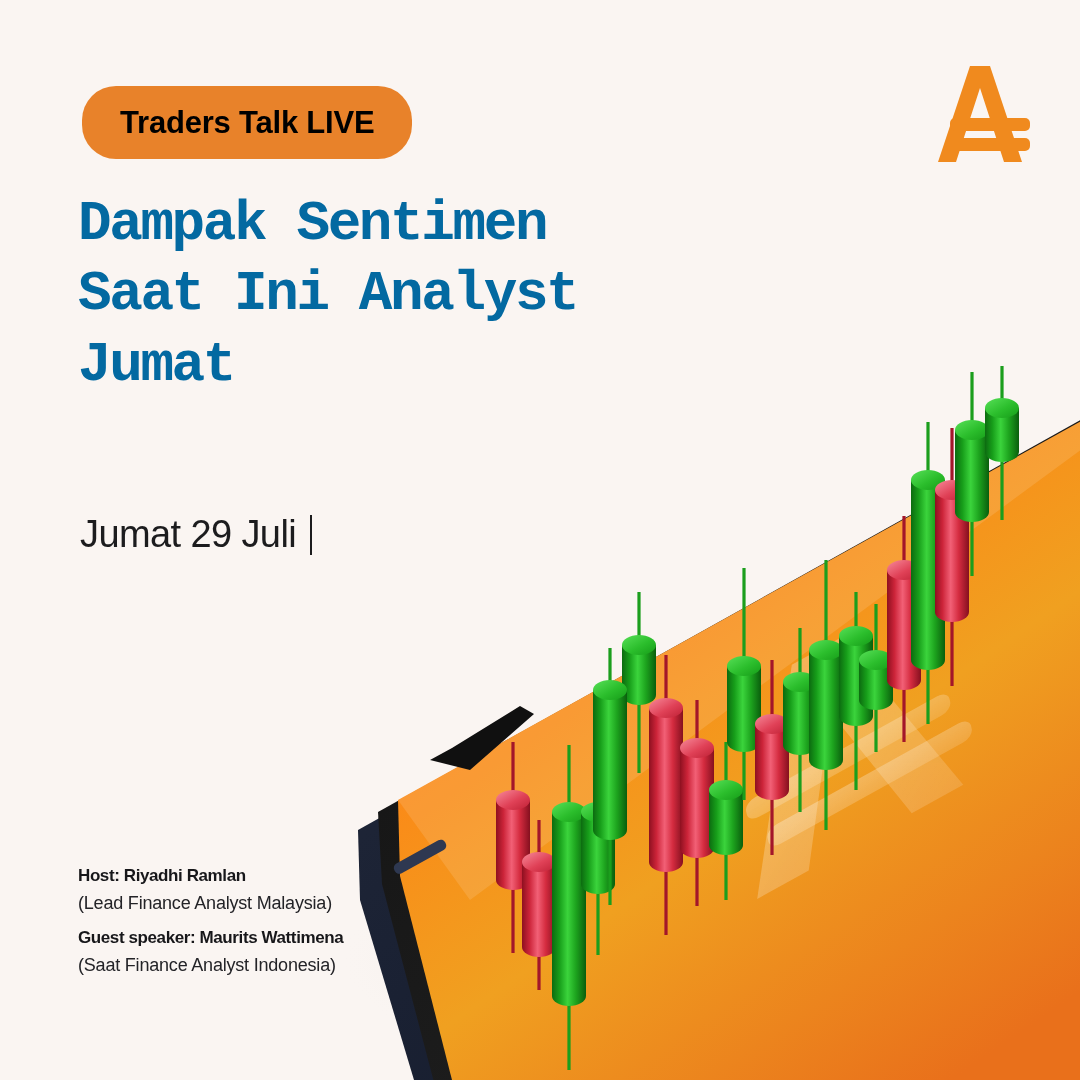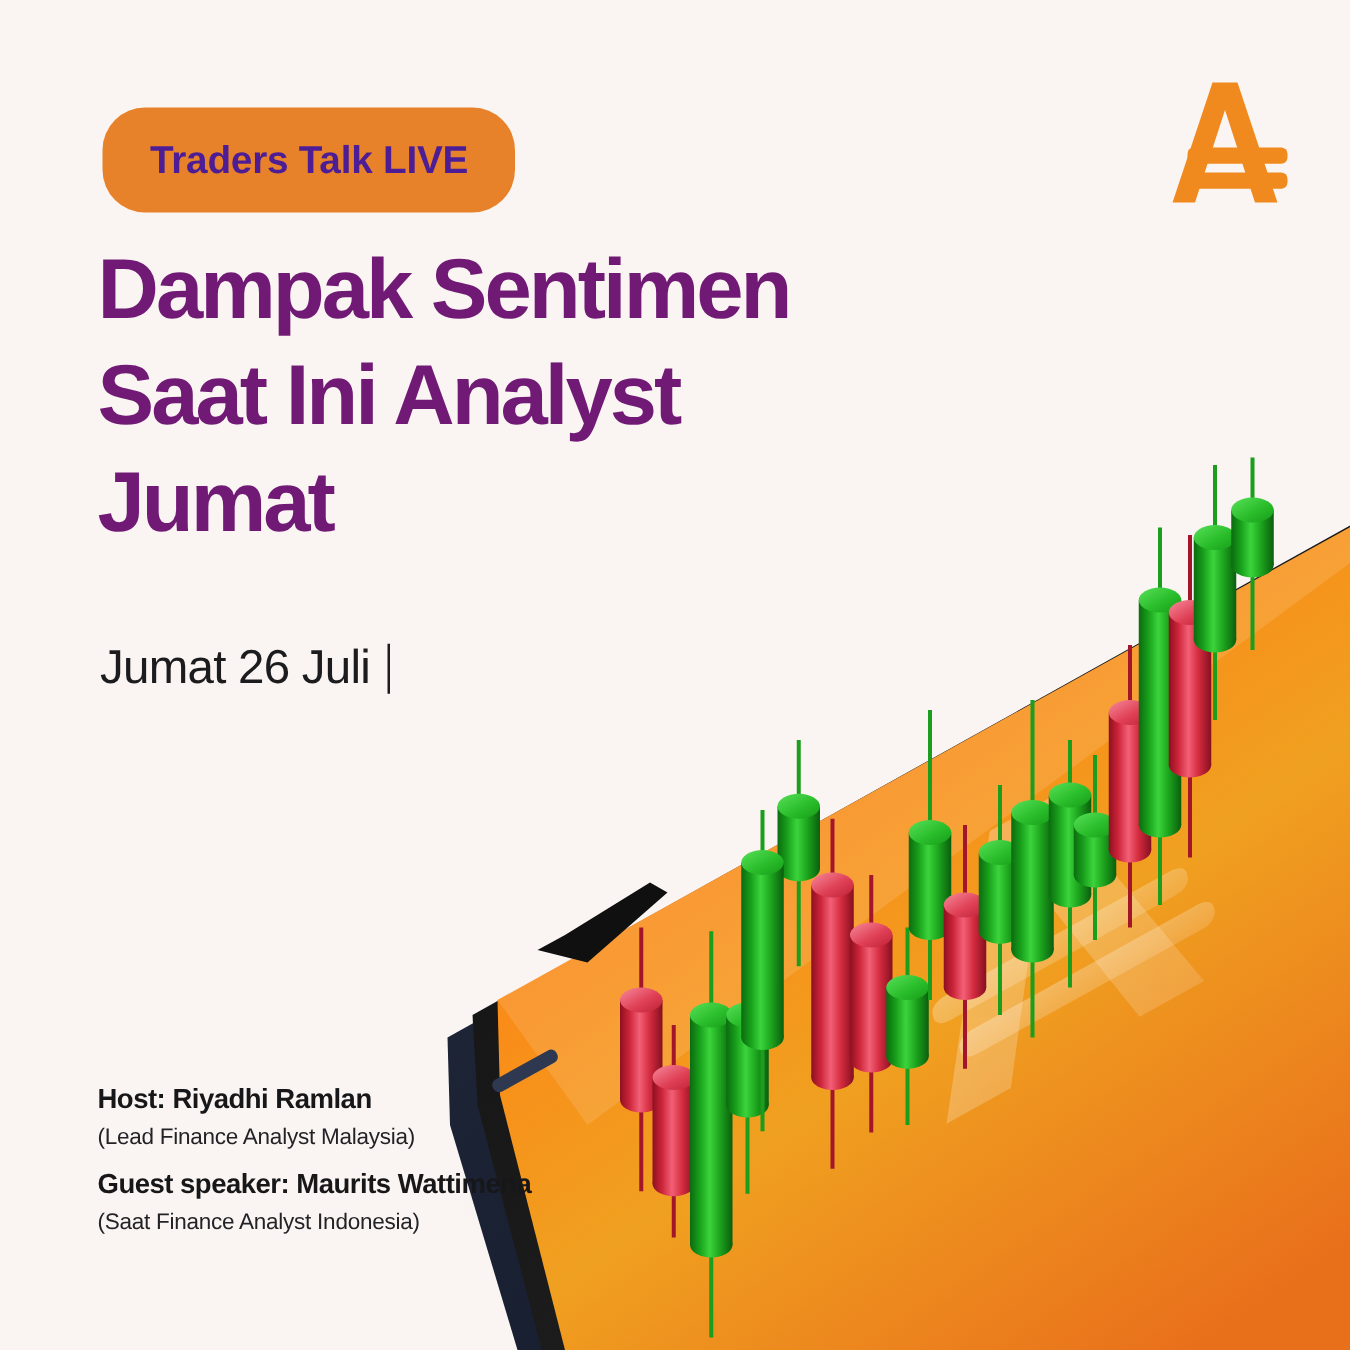--- a/index.html
+++ b/index.html
@@ -27,41 +27,42 @@
 
   
   .logo {
     position:absolute; left:928px; top:58px;
     width:110px; height:112px;
   }
 
   
   .pill {
     position:absolute; left:82px; top:86px;
-    height:84px;
+    height:73px;
     padding:0 38px;
     display:flex; align-items:center; justify-content:center;
     background:#E8822A;
     border-radius:34px;
-    color:#4c1d95;
+    color:#000000;
     font-size:31px;
     font-weight:bold;
     letter-spacing:-0.2px;
     white-space:nowrap;
   }
 
   
   .headline {
     position:absolute; left:78px; top:189px;
     width:780px;
-    color:#701a75;
-    font-size:68px;
+    color:#0369a1;
+    font-size:56px;
     font-weight:bold;
     line-height:1.255;
     letter-spacing:-2.4px;
+    font-family:Liberation Mono, monospace;
   }
   .headline .hl-line { display:block; white-space:nowrap; }
 
   
   .datetime {
     position:absolute; left:80px; top:513px;
     color:#1C1C1E;
     font-size:38px;
     font-weight:400;
     letter-spacing:-0.6px;
@@ -73,21 +74,21 @@
     width:2px; height:40px;
     background:#1C1C1E;
     vertical-align:middle;
   }
 
   
   .credits { position:absolute; left:78px; top:866px; }
   .credit-block + .credit-block { margin-top:14px; }
   .credit-name {
     color:#17171A;
-    font-size:22px;
+    font-size:17px;
     font-weight:bold;
     letter-spacing:-0.4px;
     white-space:nowrap;
   }
   .credit-role {
     color:#232327;
     font-size:18px;
     font-weight:400;
     letter-spacing:-0.2px;
     white-space:nowrap;
@@ -322,21 +323,21 @@
       <span>Traders Talk LIVE</span>
     </div>
 
     <h1 class="headline">
       <span class="hl-line">Dampak Sentimen</span>
       <span class="hl-line">Saat Ini Analyst</span>
       <span class="hl-line">Jumat</span>
     </h1>
 
     <div class="datetime">
-      <span>Jumat 26 Juli</span>
+      <span>Jumat 29 Juli</span>
       <span class="sep"></span>
     </div>
 
     <div class="credits">
       <div class="credit-block">
         <div class="credit-name">Host: Riyadhi Ramlan</div>
         <div class="credit-role">(Lead Finance Analyst Malaysia)</div>
       </div>
       <div class="credit-block">
         <div class="credit-name">Guest speaker: Maurits Wattimena</div>

